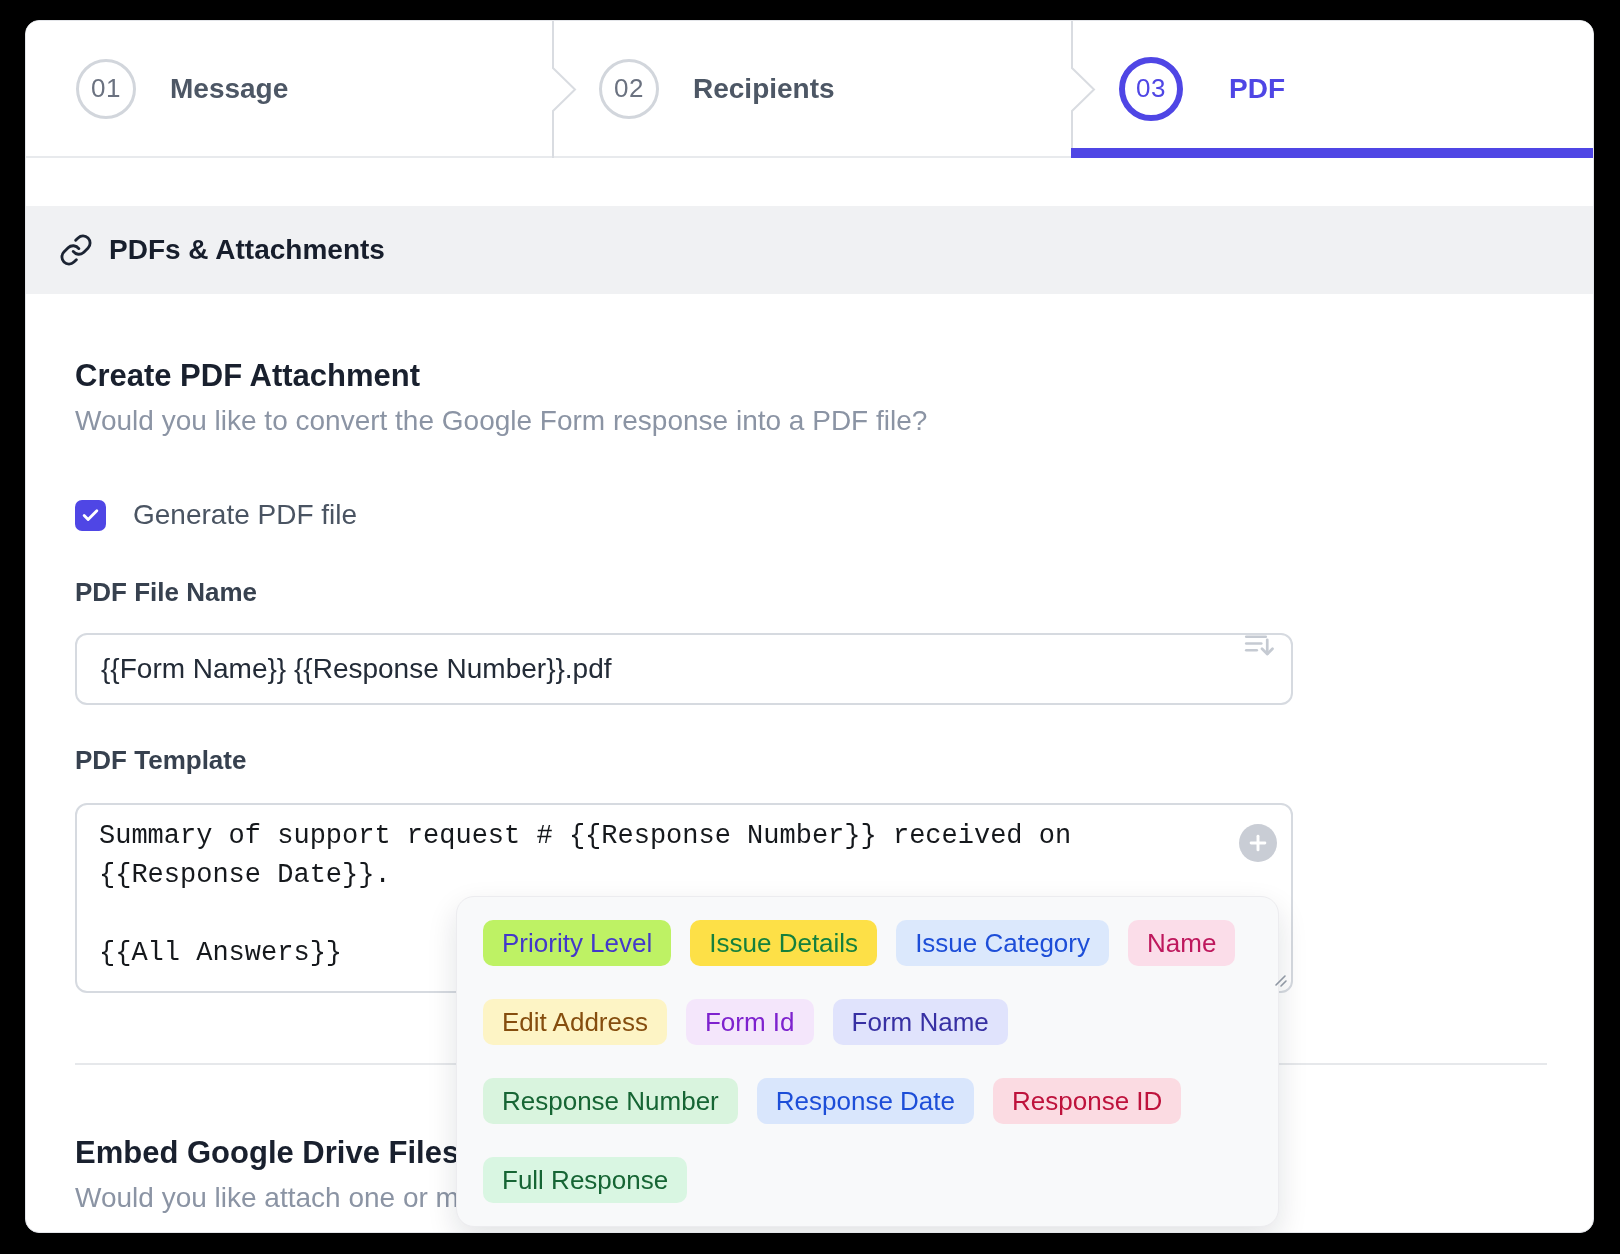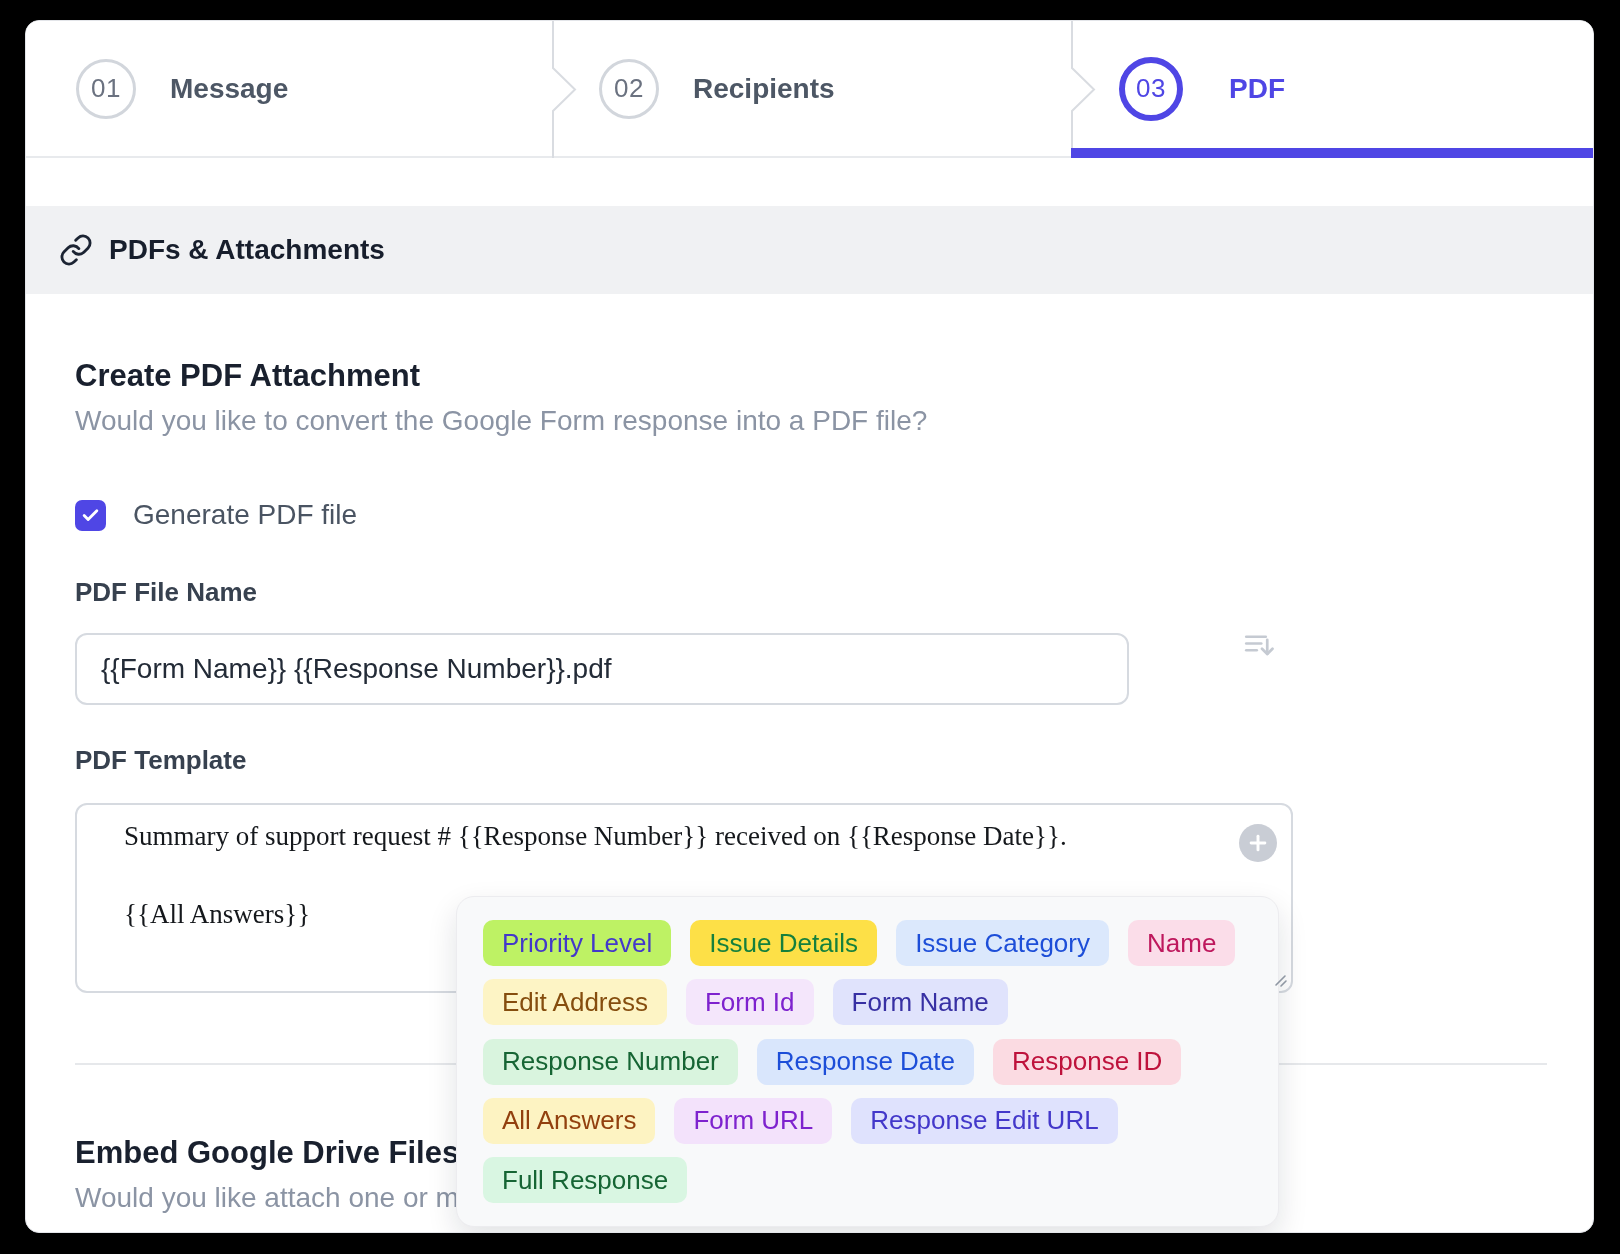--- a/index.html
+++ b/index.html
@@ -25,30 +25,30 @@
   .band-title{font-size:28px;font-weight:700;color:#171e2c;}
 
   
   .content{padding:0 49px;}
   .h1{margin-top:62px;font-size:31px;line-height:40px;font-weight:700;color:#19202e;}
   .sub{margin-top:6px;font-size:28px;line-height:37px;color:#8b94a4;}
   .check-row{margin-top:60px;display:flex;align-items:center;gap:27px;}
   .checkbox{width:31px;height:31px;border-radius:7px;background:#4f46e5;display:flex;align-items:center;justify-content:center;cursor:pointer;flex:0 0 auto;}
   .check-label{font-size:28px;color:#4a5462;}
   .field-label{margin-top:44px;font-size:26px;font-weight:600;color:#37414f;line-height:34px;}
-  .text-input{margin-top:24px;width:1054px;height:72px;box-sizing:border-box;border:2px solid #d6dae0;border-radius:12px;
+  .text-input{margin-top:24px;width:1218px;height:72px;box-sizing:border-box;border:2px solid #d6dae0;border-radius:12px;
     padding:0 70px 0 24px;font-size:28px;color:#232b37;font-family:"Liberation Sans",sans-serif;background:#fff;outline:none;}
   .input-wrap{position:relative;width:1218px;}
   .input-icon{position:absolute;right:16px;top:18px;}
 
   .template-label{margin-top:38px;}
   .template-box{position:relative;margin-top:26px;width:1218px;height:190px;box-sizing:border-box;
     border:2px solid #d6dae0;border-radius:12px;background:#fff;}
-  .template-text{padding:12px 60px 0 22px;font-family:Liberation Serif, serif;
-    font-size:27px;line-height:39px;color:#15181c;white-space:pre-wrap;word-break:break-word;margin-left:25px;}
+  .template-text{padding:12px 60px 0 22px;font-family:Liberation Mono, monospace;
+    font-size:27px;line-height:39px;color:#15181c;white-space:pre-wrap;word-break:break-word;}
   .plus-btn{position:absolute;top:19px;right:14px;width:38px;height:38px;border-radius:50%;background:#c9cdd5;
     display:flex;align-items:center;justify-content:center;cursor:pointer;}
   .resize-handle{position:absolute;right:2px;bottom:2px;z-index:6;cursor:nwse-resize;}
 
   .divider{margin-top:70px;width:1472px;height:0;border-top:2px solid #e6e8eb;}
   .h1.drive{margin-top:68px;}
 
   
   .menu{position:absolute;left:430px;top:875px;width:823px;height:331px;box-sizing:border-box;z-index:5;
     background:#f8f9fa;border:1px solid #ececef;border-radius:18px;
@@ -153,22 +153,17 @@
         <span class="chip" style="background: rgb(253, 244, 197); color: rgb(133, 77, 14);">Edit Address</span>
         <span class="chip" style="background: rgb(244, 230, 251); color: rgb(126, 34, 206);">Form Id</span>
         <span class="chip" style="background: rgb(224, 227, 252); color: rgb(55, 48, 163);">Form Name</span>
       </div>
       <div class="chip-row">
         <span class="chip" style="background: rgb(217, 244, 222); color: rgb(22, 101, 52);">Response Number</span>
         <span class="chip" style="background: rgb(217, 230, 252); color: rgb(29, 78, 216);">Response Date</span>
         <span class="chip" style="background: rgb(251, 219, 226); color: rgb(190, 18, 60);">Response ID</span>
       </div>
       <div class="chip-row">
-        <span class="chip" style="background: rgb(253, 243, 194); color: rgb(146, 64, 14);">All Answers</span>
-        <span class="chip" style="background: rgb(243, 226, 251); color: rgb(126, 34, 206);">Form URL</span>
-        <span class="chip" style="background: rgb(223, 226, 253); color: rgb(67, 56, 202);">Response Edit URL</span>
-      </div>
-      <div class="chip-row">
         <span class="chip" style="background: rgb(217, 246, 226); color: rgb(22, 101, 52);">Full Response</span>
       </div>
     </div>
 
 </div>
 
 </body></html>

